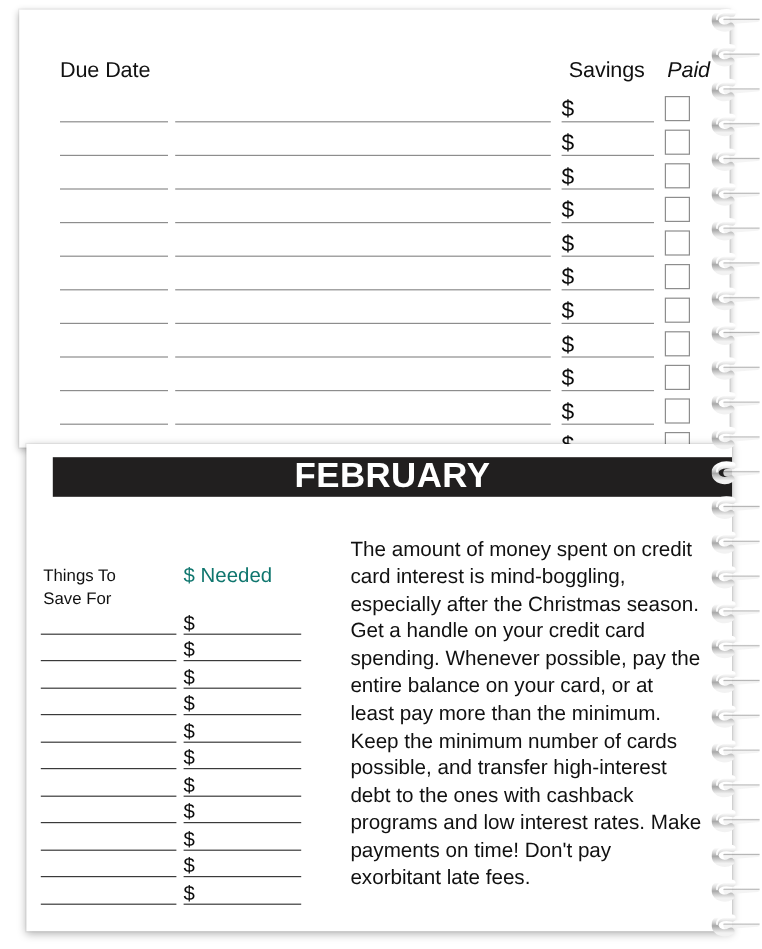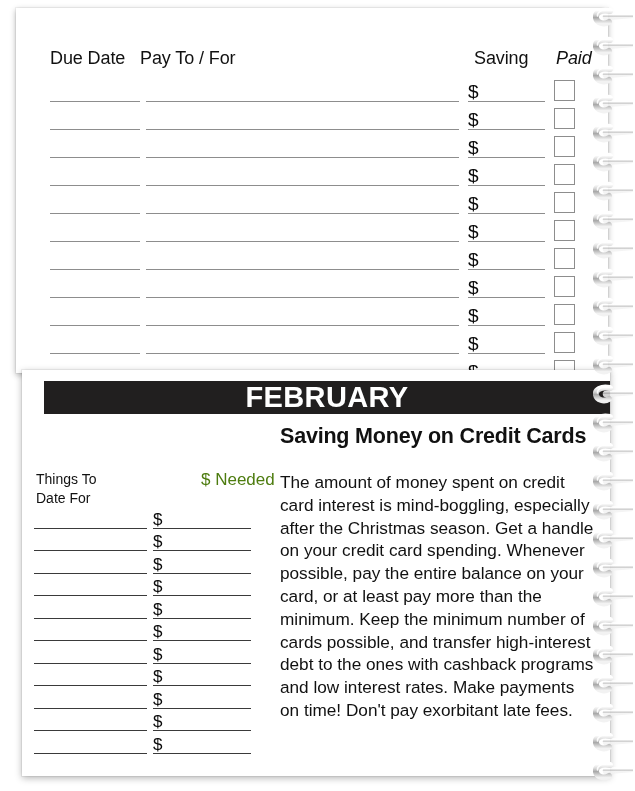--- a/index.html
+++ b/index.html
@@ -125,23 +125,22 @@
     font-size: 14px;
     line-height: 19px;
     color: #111;
   }
   .save-col-b {
     position: absolute;
     left: 131px;
     top: 100px;
     font-size: 17px;
     line-height: 19px;
-    color: #4d7c0f;
+    color: #0f766e;
     white-space: nowrap;
-    margin-left: 48px;
   }
 
   .save-rows {
     position: absolute;
     left: 0;
     top: 137px;
     width: 260px;
   }
   .save-row { position: relative; height: 22.5px; }
   .sl { position: absolute; border-bottom: 1.3px solid #3a3a3a; }
@@ -168,21 +167,21 @@
     color: #111;
     letter-spacing: -0.2px;
     white-space: nowrap;
   }
   .article-body {
     margin-top: 22px;
     font-size: 17.2px;
     line-height: 22.8px;
     color: #111;
   }
-  .article-body p { margin: 0; }
+  .article-body p { margin: 12px; }
 
   
   .spiral {
     position: absolute;
     right: 0;
     top: 0;
     width: 45px;
     height: 791px;
     z-index: 9;
     pointer-events: none;
@@ -196,22 +195,21 @@
 </style>
 </head>
 <body>
 
 <div id="stage">
 
   <div class="page-top">
     <div class="page-top-inner">
 
       <div class="col-head ch-due">Due Date</div>
-      <div class="col-head ch-payto">Pay To / For</div>
-      <div class="col-head ch-amt">Saving</div>
+      <div class="col-head ch-amt">Savings</div>
       <div class="col-head ch-paid">Paid</div>
 
       <div class="bill-rows" id="bill-rows">
           <div class="bill-row">
             <div class="bl bl-due"></div>
             <div class="bl bl-payto"></div>
             <div class="dollar">$</div>
             <div class="bl bl-amt"></div>
             <div class="chk"></div>
           </div>
@@ -299,21 +297,21 @@
 
   <div class="page-bottom">
     <div class="page-bottom-inner">
 
       <div class="month-banner">
         <span>FEBRUARY</span>
       </div>
 
       <div class="save-col-a" id="save-col-a">
           <div>Things To</div>
-          <div>Date For</div>
+          <div>Save For</div>
         </div>
       <div class="save-col-b">$ Needed</div>
 
       <div class="save-rows" id="save-rows">
           <div class="save-row">
             <div class="s-dollar">$</div>
             <div class="sl sl-name"></div>
             <div class="sl sl-amt"></div>
           </div>
           <div class="save-row">
@@ -362,21 +360,20 @@
             <div class="sl sl-amt"></div>
           </div>
           <div class="save-row">
             <div class="s-dollar">$</div>
             <div class="sl sl-name"></div>
             <div class="sl sl-amt"></div>
           </div>
         </div>
 
       <div class="article">
-        <div class="article-title">Saving Money on Credit Cards</div>
         <div class="article-body">
           <p>The amount of money spent on credit card interest is mind-boggling, especially after the Christmas season. Get a handle on your credit card spending. Whenever possible, pay the entire balance on your card, or at least pay more than the minimum. Keep the minimum number of cards possible, and transfer high-interest debt to the ones with cashback programs and low interest rates. Make payments on time! Don't pay exorbitant late fees.</p>
         </div>
       </div>
 
     </div>
   </div>
 
   <div class="spiral" id="spiral">
       <div class="coil" style="top: 6px;"><svg viewBox="0 0 40 24" width="40" height="24">

